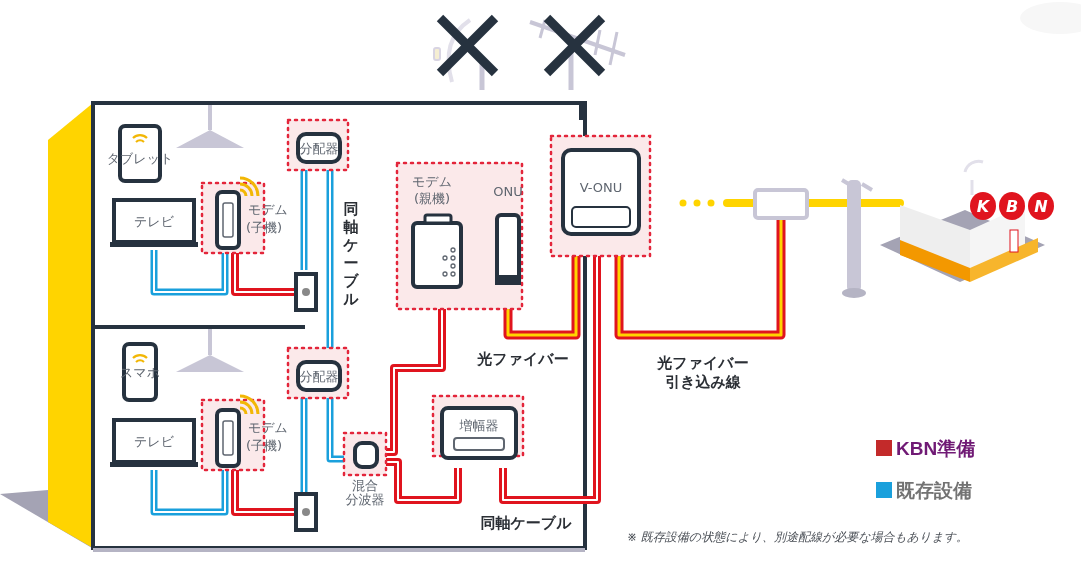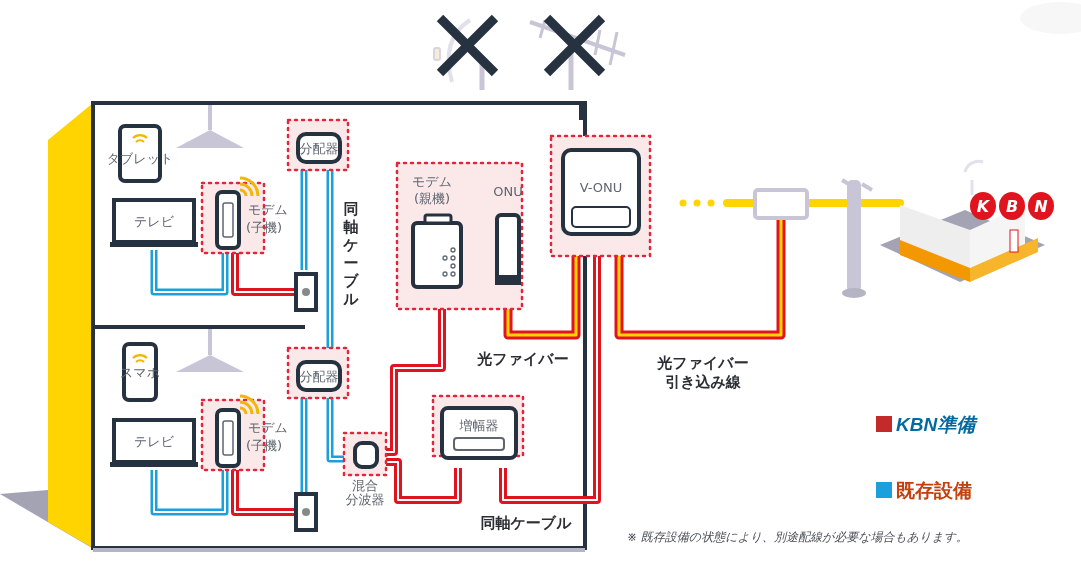--- a/index.html
+++ b/index.html
@@ -268,20 +268,20 @@
   <g id="kbnlogo">
         <ellipse cx="983" cy="206" rx="13" ry="14" fill="#e0141e"></ellipse>
         <text x="983" y="212" text-anchor="middle" fill="#fff" font-weight="bold" font-style="italic" font-size="16">K</text>
         <ellipse cx="1012" cy="206" rx="13" ry="14" fill="#e0141e"></ellipse>
         <text x="1012" y="212" text-anchor="middle" fill="#fff" font-weight="bold" font-style="italic" font-size="16">B</text>
         <ellipse cx="1041" cy="206" rx="13" ry="14" fill="#e0141e"></ellipse>
         <text x="1041" y="212" text-anchor="middle" fill="#fff" font-weight="bold" font-style="italic" font-size="16">N</text>
       </g>
 </svg>
 
-<div class="legend" style="top:412px;color:#0369a1;font-style:italic;">
+<div class="legend" style="top:436px;color:#701a75;">
   <span class="sq" style="background:#c32a2a;"></span><span>KBN準備</span>
 </div>
-<div class="legend" style="top:478px;color:#c2410c;font-family:Liberation Mono, monospace;">
+<div class="legend" style="top:478px;color:#737373;font-family:Liberation Mono, monospace;">
   <span class="sq" style="background:#1aa0dc;"></span><span>既存設備</span>
 </div>
 <div class="note">※ 既存設備の状態により、別途配線が必要な場合もあります。</div>
 </div>
 
 </body></html>

